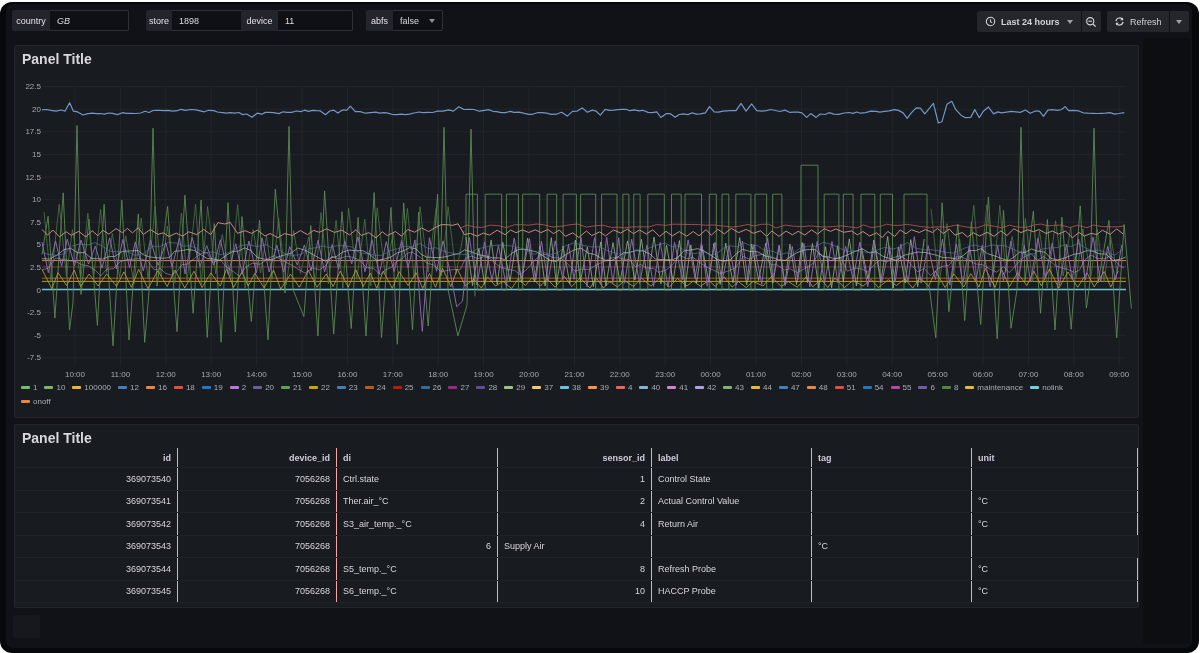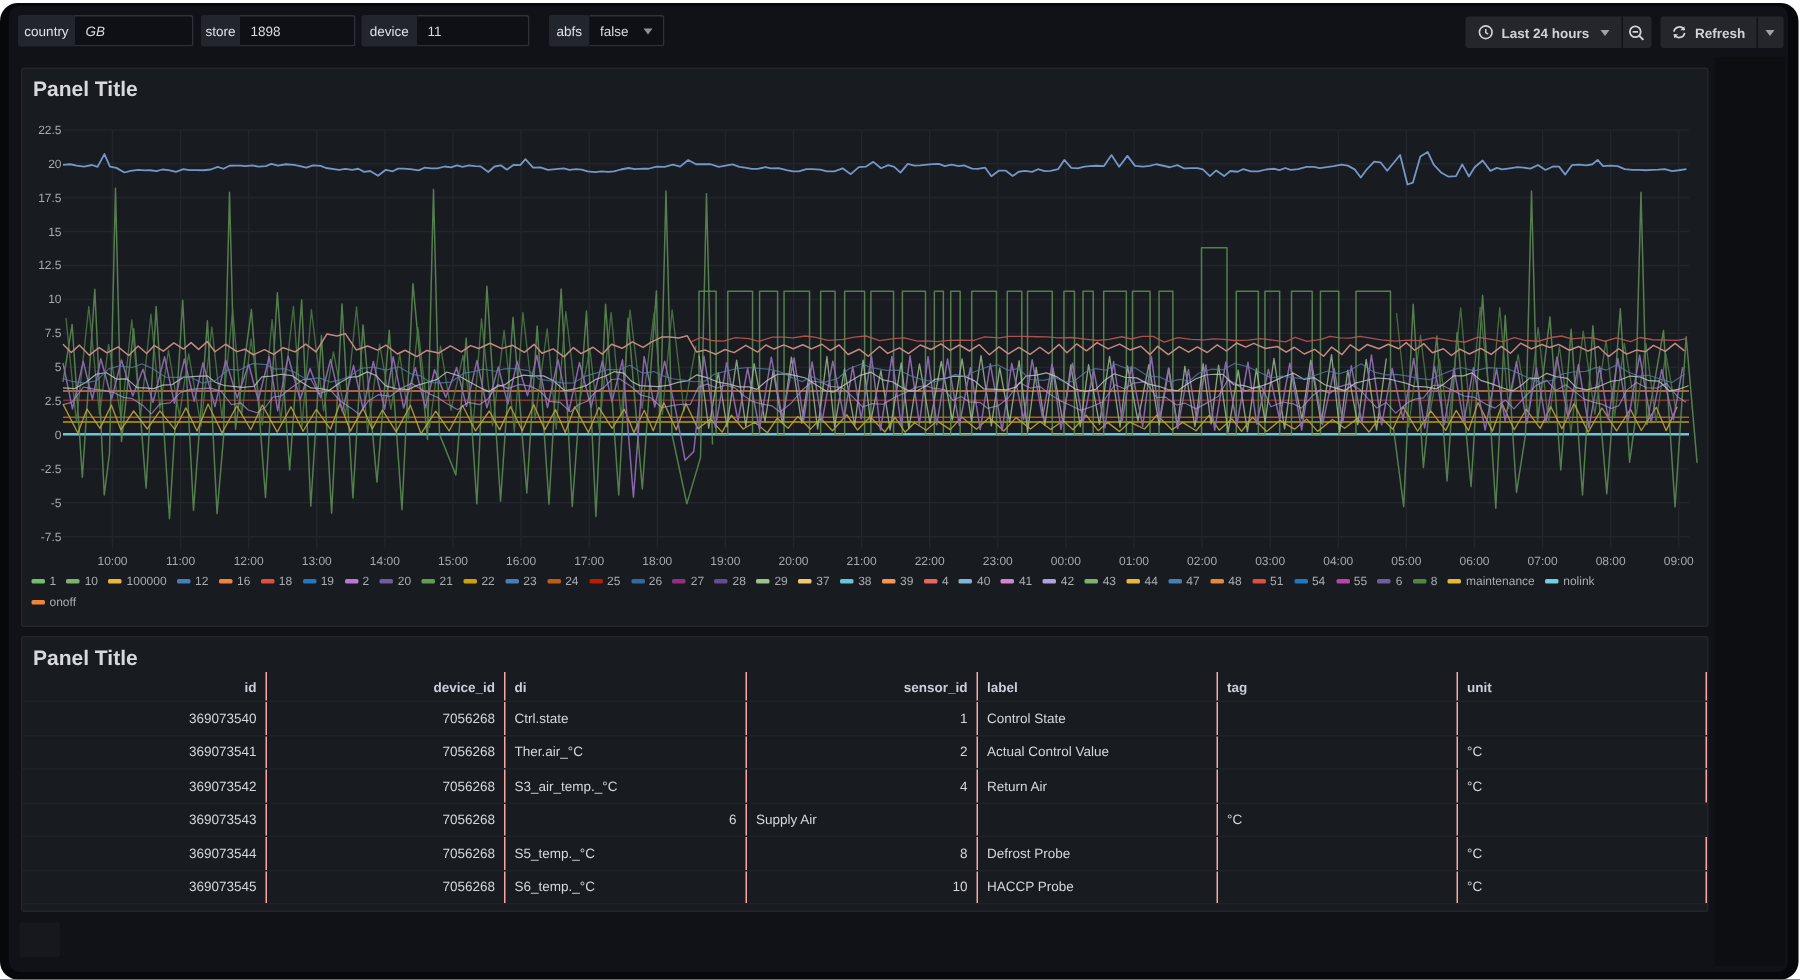--- a/index.html
+++ b/index.html
@@ -33,21 +33,21 @@
 </style></head>
 <body>
 <div class="frame"></div>
 <div class="app"></div>
 
 <div class="grp" style="left:12px;">
     <span class="lbl" style="width:38px;">country</span>
     <span class="inp" style="width:79px;font-style:italic;">GB</span>
   </div>
 <div class="grp" style="left:134px;">
-    <span class="lbl" style="width:26px;">store</span>
+    <span class="lbl" style="width:26px;margin-left:12px;">store</span>
     <span class="inp" style="width:77px;">1898</span>
   </div>
 <div class="grp" style="left:241px;">
     <span class="lbl" style="width:37px;">device</span>
     <span class="inp" style="width:75px;">11</span>
   </div>
 <div class="grp" style="left:366px;">
     <span class="lbl" style="width:27px;">abfs</span>
     <span class="inp" style="width:50px;justify-content:space-between;">false<span class="caret" style="border-top-color:#8e9197"></span></span>
   </div>
@@ -71,21 +71,21 @@
   </span>
 </div>
 <div class="btn" style="left:1107px; width:82px; padding:0;">
   <span style="display:flex;align-items:center;padding:0 7px;height:100%;">
     <svg width="11" height="11" viewBox="0 0 12 12" style="margin-right:5px;">
         <path d="M2.2 7.6 A4.1 4.1 0 0 0 9.9 6.4" fill="none" stroke="#d0d2d8" stroke-width="1.3"></path>
         <path d="M9.8 4.4 A4.1 4.1 0 0 0 2.1 5.6" fill="none" stroke="#d0d2d8" stroke-width="1.3"></path>
         <path d="M9.8 1.6 V4.6 H6.8 Z" fill="#d0d2d8"></path>
         <path d="M2.2 10.4 V7.4 H5.2 Z" fill="#d0d2d8"></path>
       </svg>
-    <b style="font-weight:bold;">Refresh</b>
+    <b style="font-weight:normal;">Refresh</b>
   </span>
   <span style="width:1px;height:100%;background:#111217;"></span>
   <span style="display:flex;align-items:center;justify-content:center;width:20px;height:100%;">
       <span class="caret"></span>
     </span>
 </div>
 
 <div class="panel" style="top:45px; height:373px;">
   <div class="ptitle">Panel Title</div>
   <div style="position:absolute;left:0;top:0;"><svg width="1125" height="373" viewBox="0 0 1125 373">
@@ -277,21 +277,21 @@
         <div class="c r">6</div>
         <div class="c">Supply Air</div>
         <div class="c"></div>
         <div class="c">°C</div>
       </div>
       <div class="trow">
         <div class="c r">369073544</div>
         <div class="c r">7056268</div>
         <div class="c">S5_temp._°C</div>
         <div class="c r">8</div>
-        <div class="c">Defrost Probe</div>
+        <div class="c">Refresh Probe</div>
         <div class="c"></div>
         <div class="c">°C</div>
       </div>
       <div class="trow">
         <div class="c r">369073545</div>
         <div class="c r">7056268</div>
         <div class="c">S6_temp._°C</div>
         <div class="c r">10</div>
         <div class="c">HACCP Probe</div>
         <div class="c"></div>

